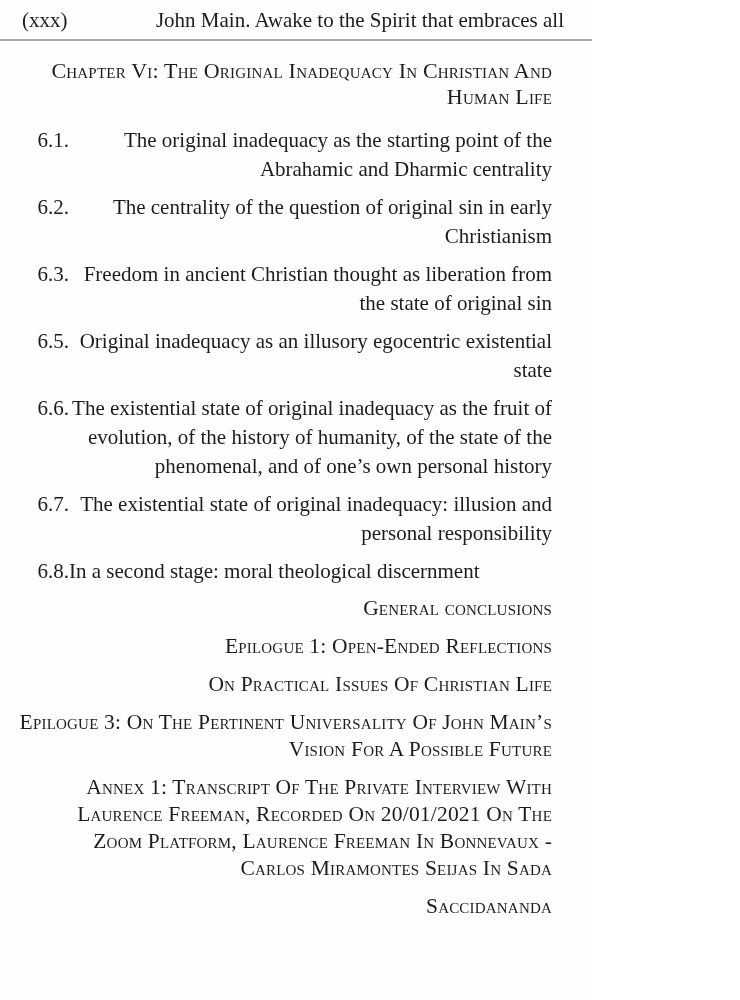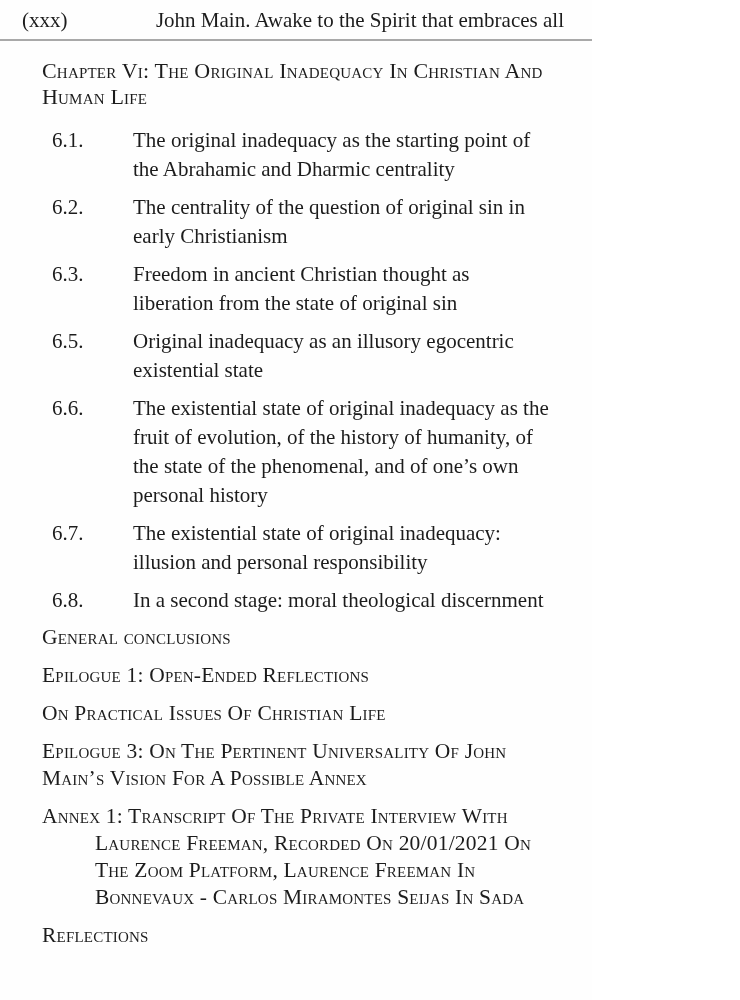--- a/index.html
+++ b/index.html
@@ -13,20 +13,21 @@
     overflow: hidden;
     font-family: "Liberation Serif", "DejaVu Serif", serif;
     color: #1c1c1c;
     position: relative;
   }
   .page {
     width: 592px;
     height: 1000px;
     box-sizing: border-box;
     background: #fefefe;
+    text-align: right;
   }
   
   .page-header {
     display: flex;
     justify-content: space-between;
     align-items: baseline;
     box-sizing: border-box;
     padding: 7px 28px 6px 22px;
     border-bottom: 2px solid #a9a9a9;
   }
@@ -34,34 +35,33 @@
     font-size: 21px;
     line-height: 26px;
   }
   .running-title {
     font-size: 21px;
     line-height: 26px;
   }
   
   .toc {
     box-sizing: border-box;
-    padding: 17px 40px 0 42px;
+    padding: 17px 40px 0 16px;
   }
   .chapter-heading {
     font-variant: small-caps;
     font-weight: normal;
     font-size: 22px;
     line-height: 26px;
     margin: 0 0 16px 0;
     letter-spacing: 0.2px;
   }
   .entry {
     display: flex;
-    margin: 0 0 9px 10px;
-    gap: 28px;
+    margin: 0 0 9px 0;
   }
   .entry-num {
     flex: none;
     width: 53px;
     font-size: 21px;
     line-height: 29px;
   }
   .entry-text {
     font-size: 21px;
     line-height: 29px;
@@ -125,21 +125,21 @@
       <span class="entry-text">In a second stage: moral theological discernment</span>
     </div>
 
     <p class="section">General conclusions</p>
 
     <p class="section">Epilogue 1: Open-Ended Reflections</p>
 
     <p class="section">On Practical Issues Of Christian Life</p>
 
 
-    <p class="section">Epilogue 3: On The Pertinent Universality Of John Main’s Vision For A Possible Annex</p>
+    <p class="section">Epilogue 3: On The Pertinent Universality Of John Main’s Vision For A Possible Future</p>
 
     <p class="section hang">Annex 1: Transcript Of The Private Interview With Laurence Freeman, Recorded On 20/01/2021 On The Zoom Platform, Laurence Freeman In Bonnevaux - Carlos Miramontes Seijas In Sada</p>
 
 
-    <p class="section">Reflections</p>
+    <p class="section">Saccidananda</p>
 
   </main>
 </div>
 
 </body></html>

